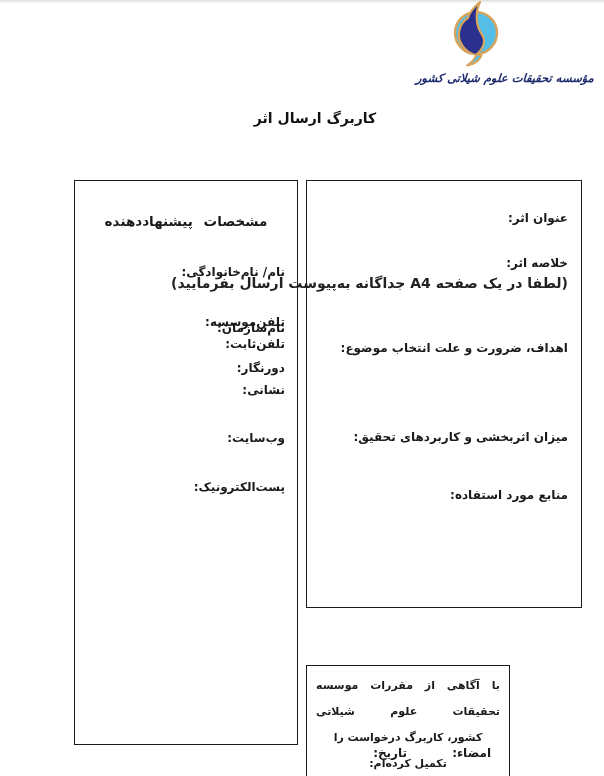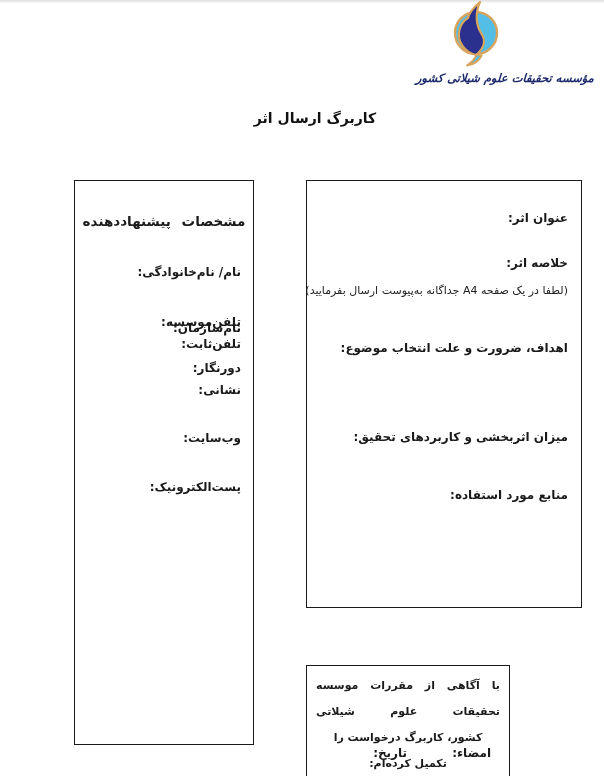--- a/index.html
+++ b/index.html
@@ -16,33 +16,33 @@
     font-size:11.5px;font-weight:bold;font-style:italic;color:#1d2a6b;
     transform:skewX(-4deg);
   }
   
   .doc-title{
     position:absolute;top:110px;left:0;width:604px;margin:0;padding-left:26px;
     box-sizing:border-box;text-align:center;font-size:14px;font-weight:bold;color:#111;
   }
   
   .box{position:absolute;border:1.4px solid #1a1a1a;background:#fff;box-sizing:border-box;}
-  .box-proposer{left:74px;top:180px;width:180px;height:565px;}
+  .box-proposer{left:74px;top:180px;width:224px;height:565px;}
   .box-work{left:306px;top:180px;width:276px;height:428px;}
   .box-decl{left:306px;top:622px;width:204px;height:128px;margin-top:43px;}
 
   .p-header{position:absolute;top:32px;left:0;width:100%;text-align:center;
     font-size:13.5px;font-weight:bold;word-spacing:6px;}
   .lbl{position:absolute;right:12px;font-size:12px;font-weight:bold;white-space:nowrap;}
   .p-f0{top:84px;}.p-f1{top:108px;margin-top:32px;}.p-f2{top:134px;}.p-f3{top:156px;}
   .p-f4{top:180px;}.p-f5{top:202px;}.p-f6{top:250px;}.p-f7{top:299px;}
 
   .w-lbl{position:absolute;right:13px;font-size:12px;font-weight:bold;white-space:nowrap;}
   .w-title{top:30px;}.w-summary{top:75px;}
-  .w-note{top:103px;font-size:11px;font-weight:normal;color:#222;}
+  .w-note{top:94px;font-size:14px;font-weight:bold;color:#222;}
   .w-objectives{top:160px;}.w-effect{top:249px;}.w-sources{top:307px;}
 
   .decl-text{position:absolute;top:7px;right:0;left:0;padding:0 9px;
     font-size:11px;font-weight:bold;line-height:26px;}
   .decl-line1{text-align:justify;text-align-last:justify;}
   .decl-line2{text-align:center;}
   .decl-sig{position:absolute;top:80px;right:18px;font-size:12px;font-weight:bold;}
   .decl-date{position:absolute;top:80px;right:102px;font-size:12px;font-weight:bold;}
 </style>
 </head>

